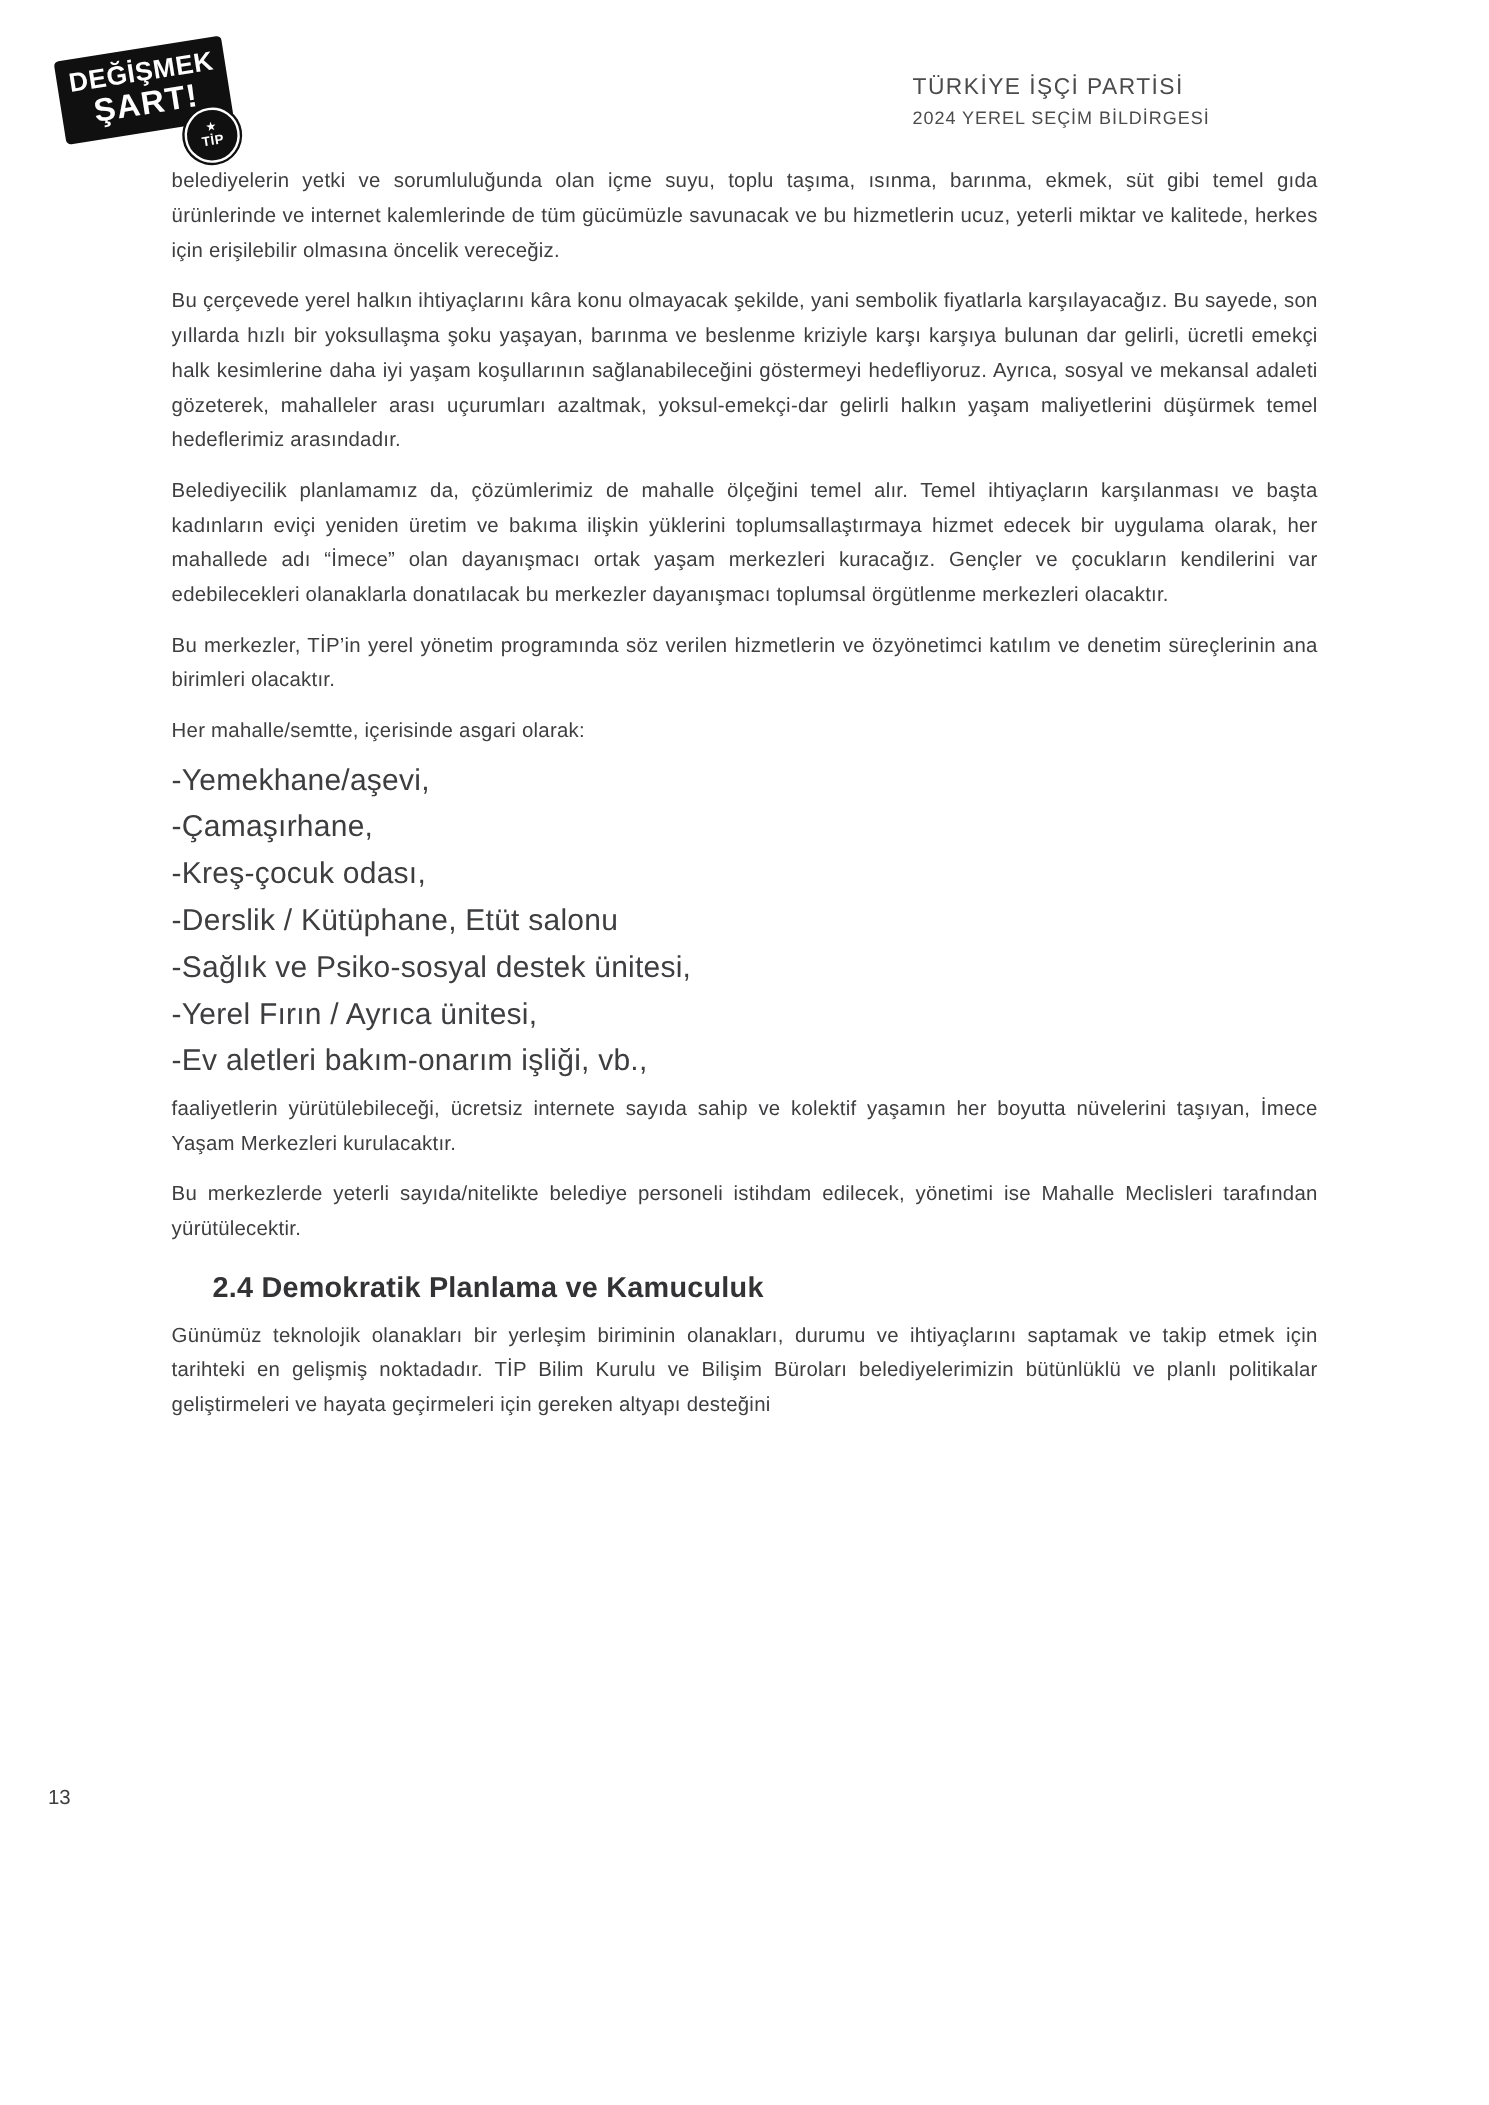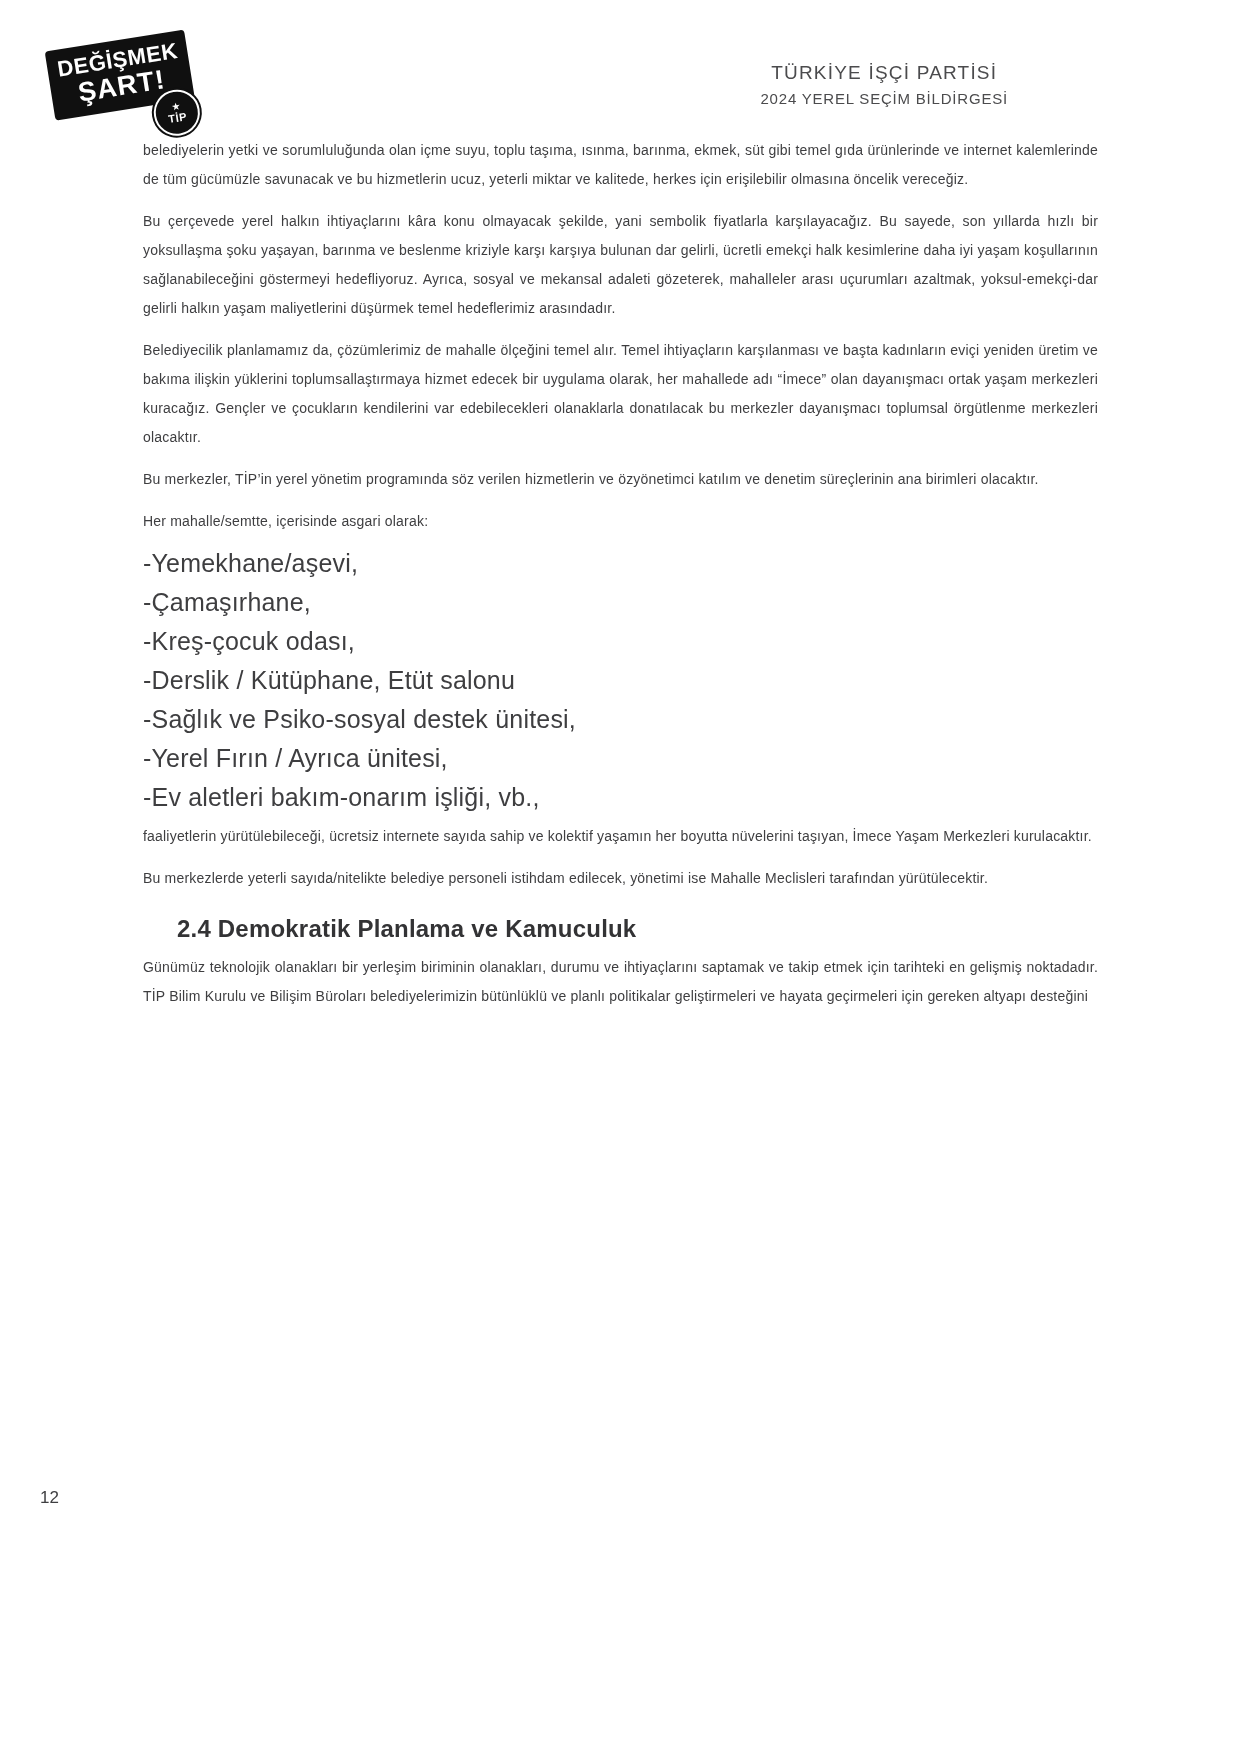--- a/index.html
+++ b/index.html
@@ -15,21 +15,21 @@
     background: #ffffff;
     font-family: "Liberation Sans", sans-serif;
     overflow: hidden;
   }
 
   
   .header-text {
     position: absolute;
     top: 60px;
     right: 233px;
-    text-align: center;
+    text-align: left;
     color: #4b4b4d;
   }
   .header-org {
     font-size: 19px;
     font-weight: 500;
     letter-spacing: 1.2px;
     line-height: 26px;
   }
   .header-doc {
     font-size: 15px;
@@ -99,21 +99,21 @@
   
   .content {
     position: absolute;
     top: 136px;
     left: 143px;
     width: 955px;
     color: #3e3e40;
   }
   .para {
     margin: 0 0 13px 0;
-    font-size: 14px;
+    font-size: 17px;
     line-height: 29px;
     text-align: justify;
     letter-spacing: 0.2px;
   }
   .list-item {
     margin: 0 0 10px 0;
     font-size: 25px;
     line-height: 29px;
     letter-spacing: 0.2px;
     text-align: left;
@@ -175,15 +175,15 @@
     <p class="list-item">-Ev aletleri bakım-onarım işliği, vb.,</p>
 
     <p class="para">faaliyetlerin yürütülebileceği, ücretsiz internete sayıda sahip ve kolektif yaşamın her boyutta nüvelerini taşıyan, İmece Yaşam Merkezleri kurulacaktır.</p>
     <p class="para">Bu merkezlerde yeterli sayıda/nitelikte belediye personeli istihdam edilecek, yönetimi ise Mahalle Meclisleri tarafından yürütülecektir.</p>
 
     <h2 class="heading">2.4 Demokratik Planlama ve Kamuculuk</h2>
 
     <p class="para">Günümüz teknolojik olanakları bir yerleşim biriminin olanakları, durumu ve ihtiyaçlarını saptamak ve takip etmek için tarihteki en gelişmiş noktadadır. TİP Bilim Kurulu ve Bilişim Büroları belediyelerimizin bütünlüklü ve planlı politikalar geliştirmeleri ve hayata geçirmeleri için gereken altyapı desteğini</p>
   </main>
 
-  <div class="page-number">12</div>
+  <div class="page-number">13</div>
 
 </div>
 
 </body></html>

